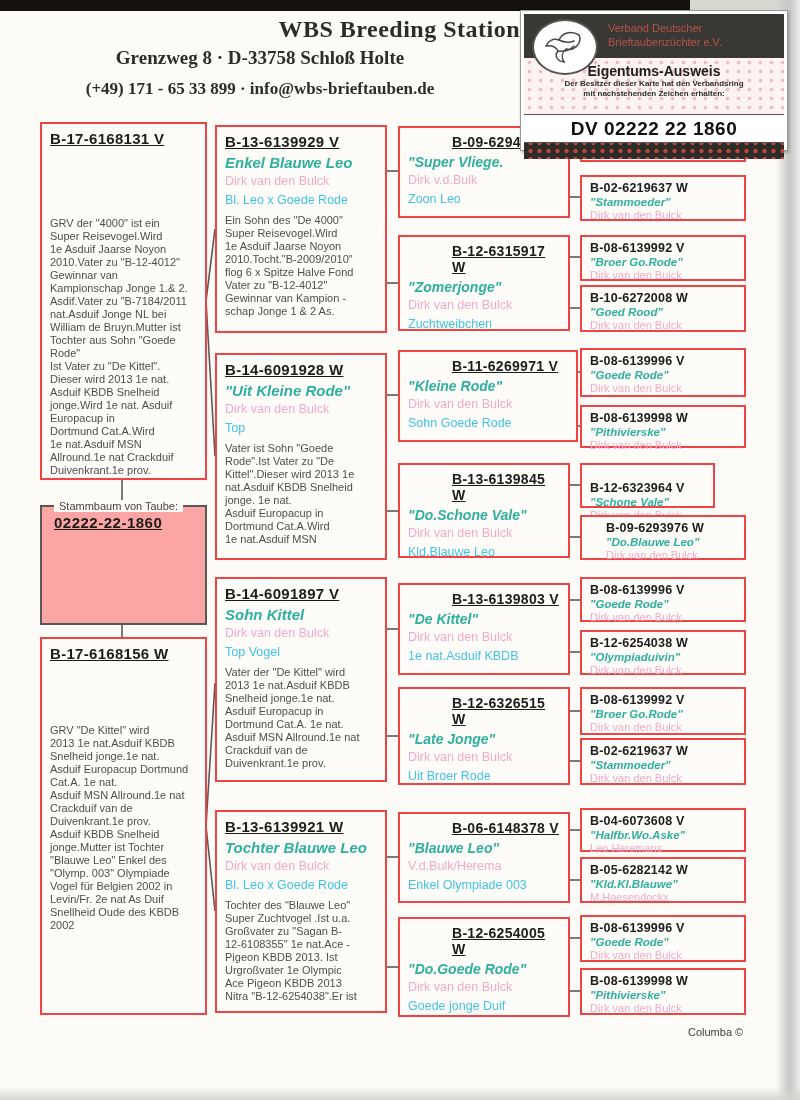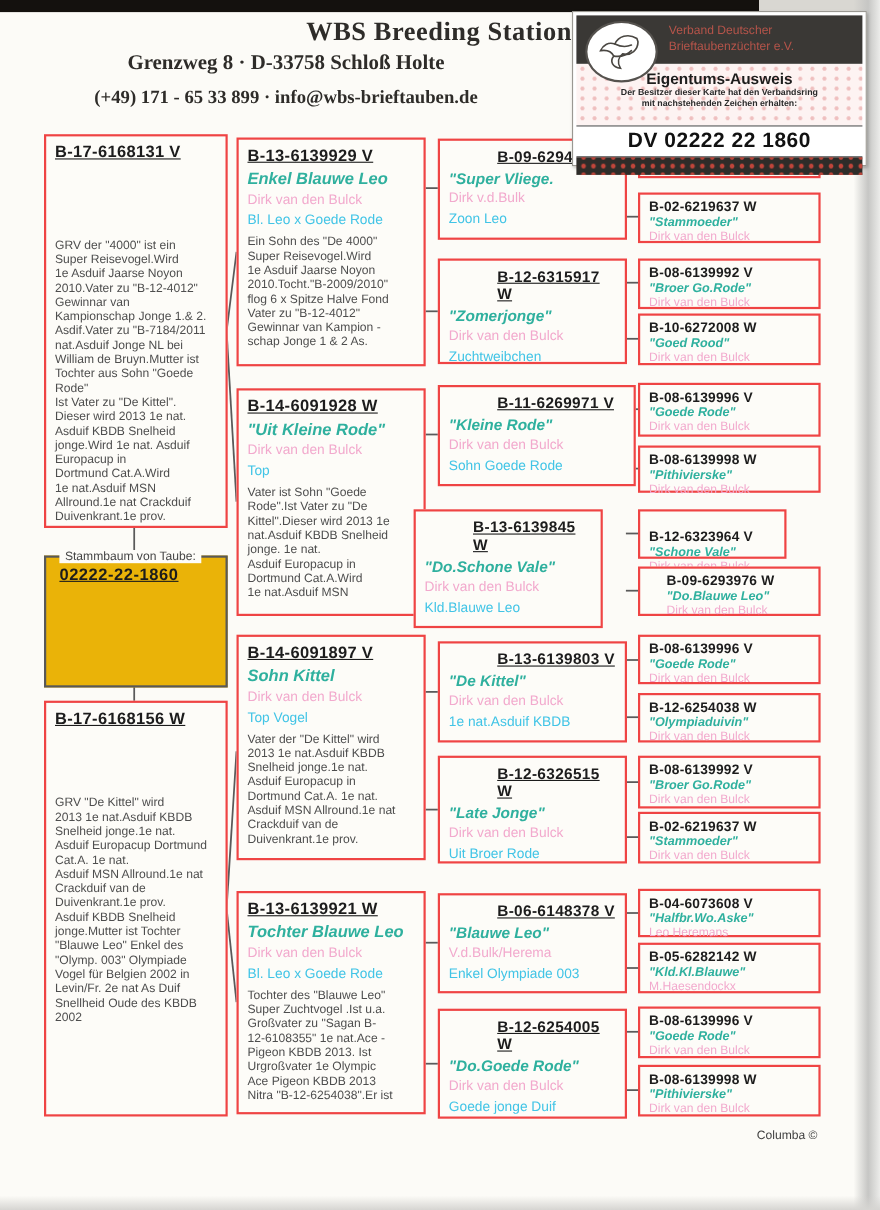--- a/index.html
+++ b/index.html
@@ -32,21 +32,21 @@
   .breeder{color:#f2a9cd;font-size:12.5px;margin-top:3px;}
   .breeder-sm{color:#f2a9cd;font-size:11px;margin-top:1px;}
   .subtitle{color:#41c4e6;font-size:12.5px;margin-top:5px;}
   .desc{font-size:11px;line-height:13px;color:#4e4e4e;white-space:pre-line;}
   .gp .desc{margin-top:7px;}
   .desc-p1{margin-top:70px;}
   .desc-p2{margin-top:62px;}
 
   
   .stamm{position:absolute;left:40px;top:505px;width:167px;height:120px;box-sizing:border-box;
-         border:2px solid #585858;background:#eab308;}
+         border:2px solid #585858;background:#fca5a5;}
   .stamm-label{position:absolute;top:-7px;left:12px;background:#fdfcf8;padding:0 5px;
          font-size:11px;color:#454545;}
   .stamm-ring{margin:7px 0 0 12px;font-size:15px;font-weight:700;color:#1c1c1c;
          text-decoration:underline;letter-spacing:.5px;}
 
   
   .card{position:absolute;left:520px;top:10px;width:268px;height:141px;background:#fff;
         border:1px solid #9a9892;box-shadow:1px 2px 3px rgba(0,0,0,.25);box-sizing:border-box;
         padding:3px;z-index:10;}
   .card-top{position:relative;height:44px;background:#3a3835;}
@@ -236,21 +236,21 @@
     <div class="pname name-md">"Zomerjonge"</div>
     <div class="breeder">Dirk van den Bulck</div>
     <div class="subtitle">Zuchtweibchen</div>
   </div>
   <div class="box" style="left:398px;top:350px;width:180px;height:92px">
     <div class="ring-md">B-11-6269971 V</div>
     <div class="pname name-md">"Kleine Rode"</div>
     <div class="breeder">Dirk van den Bulck</div>
     <div class="subtitle">Sohn Goede Rode</div>
   </div>
-  <div class="box" style="left:376px;top:463px;width:172px;height:108px">
+  <div class="box" style="left:398px;top:463px;width:172px;height:95px">
     <div class="ring-md">B-13-6139845 W</div>
     <div class="pname name-md">"Do.Schone Vale"</div>
     <div class="breeder">Dirk van den Bulck</div>
     <div class="subtitle">Kld.Blauwe Leo</div>
   </div>
   <div class="box" style="left:398px;top:583px;width:172px;height:92px">
     <div class="ring-md">B-13-6139803 V</div>
     <div class="pname name-md">"De Kittel"</div>
     <div class="breeder">Dirk van den Bulck</div>
     <div class="subtitle">1e nat.Asduif KBDB</div>

